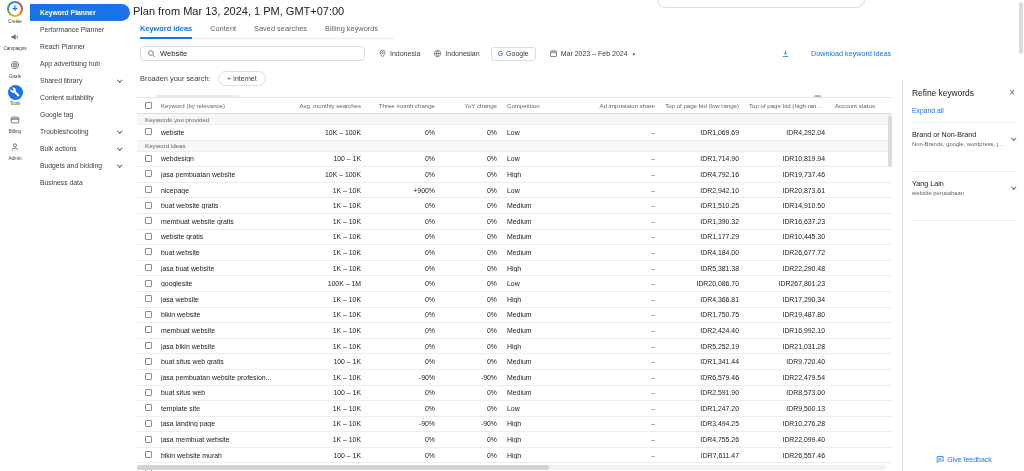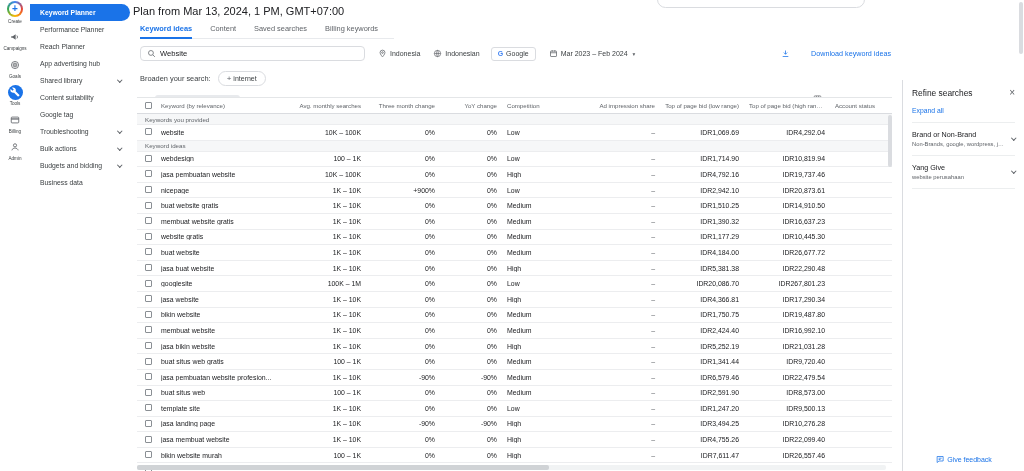--- a/index.html
+++ b/index.html
@@ -76,21 +76,21 @@
 .hscroll{position:absolute;left:0;right:6px;bottom:1px;height:5px;background:#f1f3f4;border-radius:2px}
 .hthumb{height:5px;width:55%;background:#d0d3d6;border-radius:2px}
 
 
 .refine{position:absolute;left:902px;top:80px;width:122px;bottom:0;border-left:1px solid #dadce0;background:#fff;padding:8px 9px}
 .refine-head{display:flex;align-items:center;justify-content:space-between}
 .refine-title{font-size:8.4px;color:#202124}
 .refine-close{font-size:10px;color:#5f6368;cursor:pointer;line-height:1}
 .expand-all{margin-top:9px;font-size:6.8px;color:#1a73e8;cursor:pointer}
 .refine-groups{margin-top:8px;border-top:1px solid #eceeef}
-.refine-group{display:flex;align-items:center;justify-content:space-between;padding:7px 0 8px;border-bottom:1px solid #eceeef;cursor:pointer}
+.refine-group{display:flex;align-items:center;justify-content:space-between;padding:7px 0 24px;border-bottom:1px solid #eceeef;cursor:pointer}
 .rg-title{font-size:7.2px;color:#202124;white-space:nowrap}
 .rg-sub{font-size:5.8px;color:#5f6368;margin-top:2px;max-width:92px;overflow:hidden;white-space:nowrap;text-overflow:ellipsis}
 .feedback{position:absolute;bottom:7px;left:50%;transform:translateX(-50%);display:flex;align-items:center;gap:3px;color:#1a73e8;font-size:7px;cursor:pointer;white-space:nowrap}
 </style>
 </head>
 <body>
 
 <div class="top-search-pill"></div>
 <div class="win-scroll-thumb"></div>
 
@@ -563,35 +563,35 @@
         <div class="vthumb"></div>
       </div>
     <div class="hscroll">
         <div class="hthumb"></div>
       </div>
   </div>
 </main>
 
 <aside class="refine">
   <div class="refine-head">
-    <span class="refine-title">Refine searches</span>
+    <span class="refine-title">Refine keywords</span>
     <span class="refine-close">×</span>
   </div>
   <div class="expand-all">Expand all</div>
   <div class="refine-groups">
       <div class="refine-group">
         <div>
           <div class="rg-title">Brand or Non-Brand</div>
           <div class="rg-sub">Non-Brands, google, wordpress, jasa pembua...</div>
         </div>
         <span class="chev"></span>
       </div>
       <div class="refine-group">
         <div>
-          <div class="rg-title">Yang Give</div>
+          <div class="rg-title">Yang Lain</div>
           <div class="rg-sub">website perusahaan</div>
         </div>
         <span class="chev"></span>
       </div>
     </div>
   <div class="feedback">
     <span class="icon">
         <svg viewBox="0 0 24 24" fill="none" stroke="#1a73e8" stroke-width="2">
           <path d="M4 4h16v12H9l-5 4z"></path>
           <line x1="8" y1="8.5" x2="16" y2="8.5"></line>

